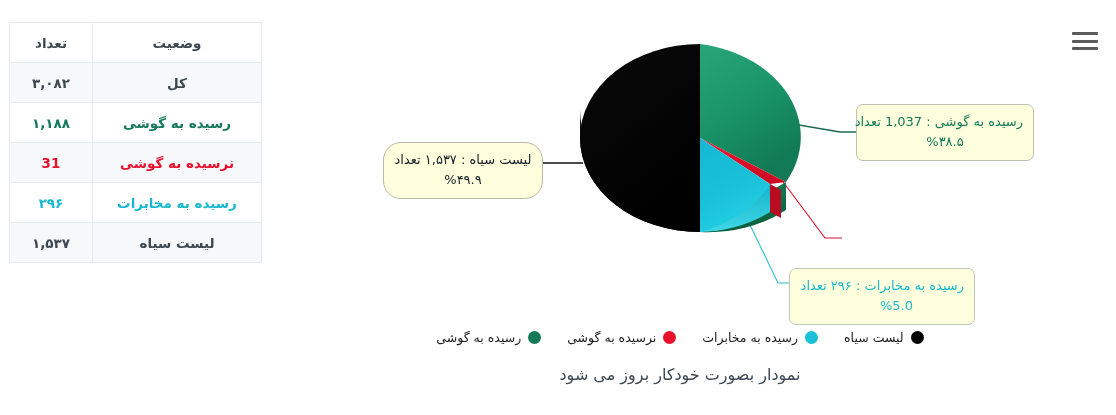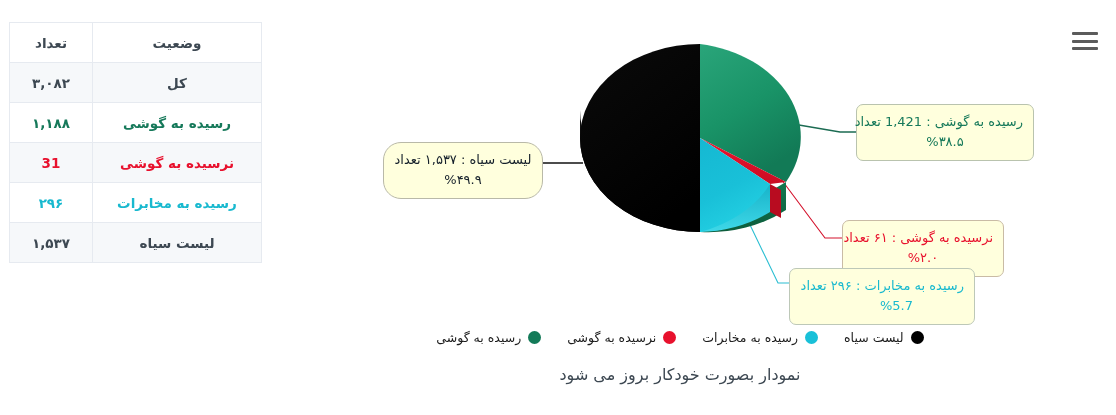--- a/index.html
+++ b/index.html
@@ -262,37 +262,33 @@
 
         <path d="M 400 138 L 400 44 A 120 94 0 0 1 486 182 Z" fill="url(#gradGreen)"></path>
 
         <path d="M 400 138 L 486 182 L 470 184 Z" fill="url(#gradRed)"></path>
 
         <path d="M 400 138 L 470 184 A 120 94 0 0 1 400 232 Z" fill="url(#gradCyan)"></path>
       </g>
     </svg>
 
     <div class="callout green" id="callout-reached">
-      <span>رسیده به گوشی : 1,421 تعداد</span>
+      <span>رسیده به گوشی : 1,037 تعداد</span>
       <span class="line2">%۳۸.۵</span>
     </div>
 
     <div class="callout black" id="callout-blacklist">
       <span>لیست سیاه : ۱,۵۳۷ تعداد</span>
       <span class="line2">%۴۹.۹</span>
     </div>
 
-    <div class="callout red" id="callout-notreach">
-      <span>نرسیده به گوشی : ۶۱ تعداد</span>
-      <span class="line2">%۲.۰</span>
-    </div>
 
     <div class="callout cyan" id="callout-telecom">
       <span>رسیده به مخابرات : ۲۹۶ تعداد</span>
-      <span class="line2">%5.7</span>
+      <span class="line2">%5.0</span>
     </div>
   </div>
 
   <div id="legend">
       <div class="legend-item">
         <span class="legend-dot" style="background: rgb(19, 122, 88);"></span>
         <span>رسیده به گوشی</span>
       </div>
       <div class="legend-item">
         <span class="legend-dot" style="background: rgb(232, 17, 45);"></span>

